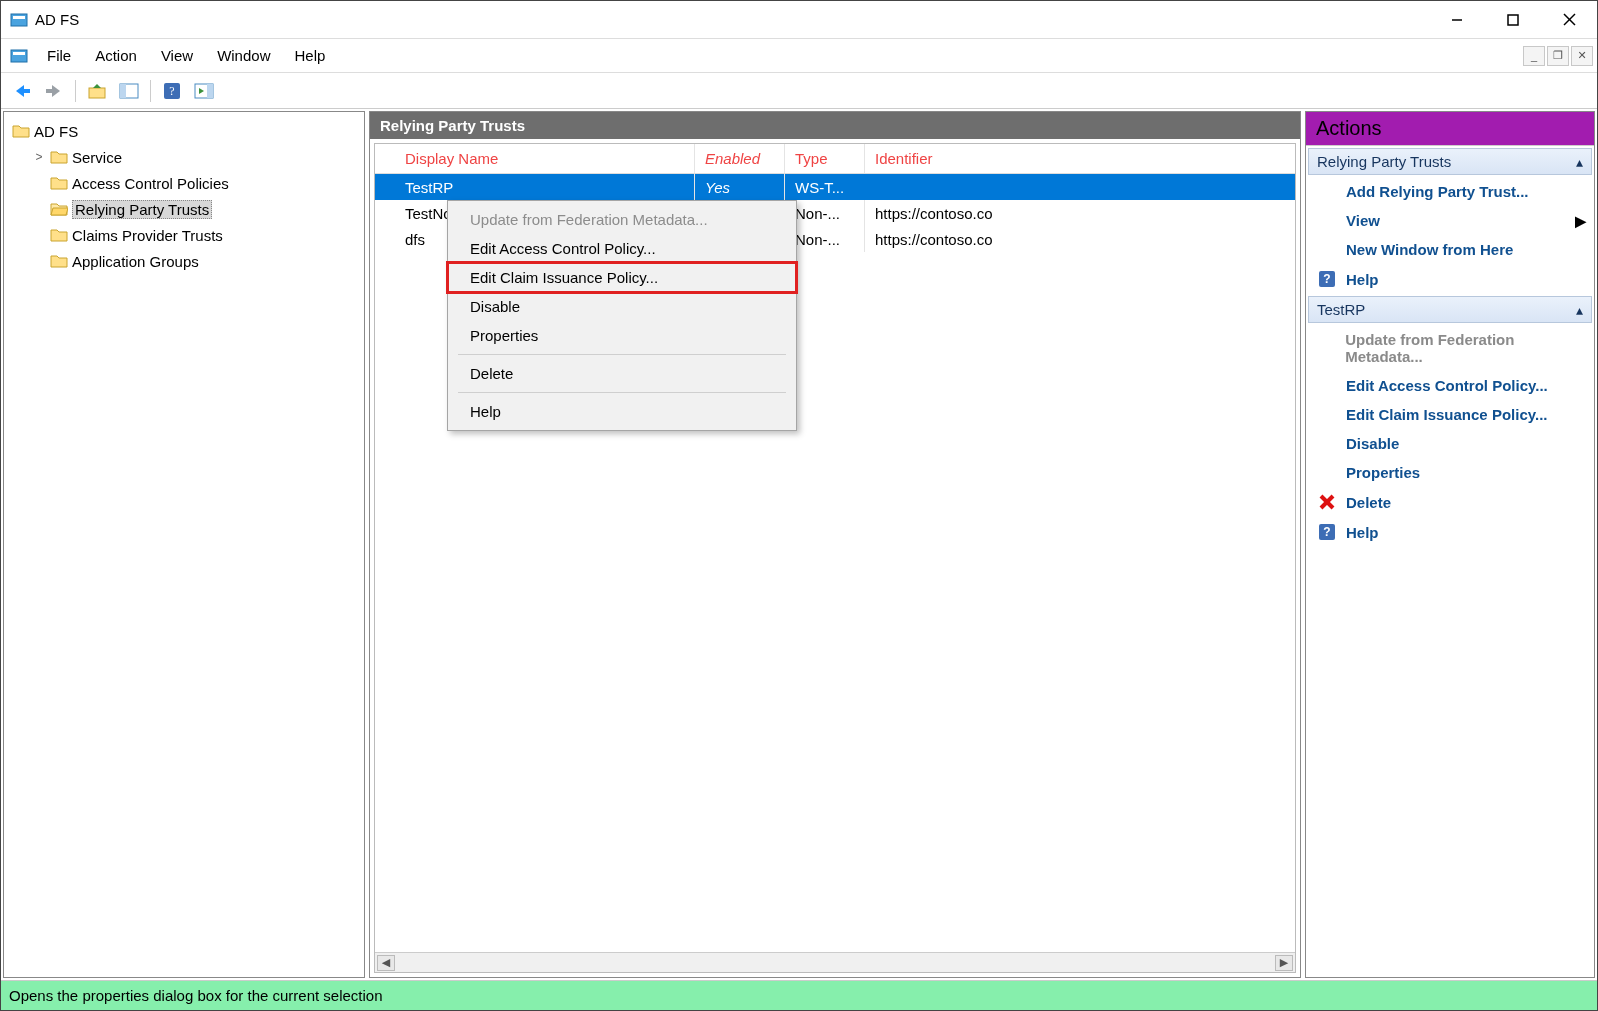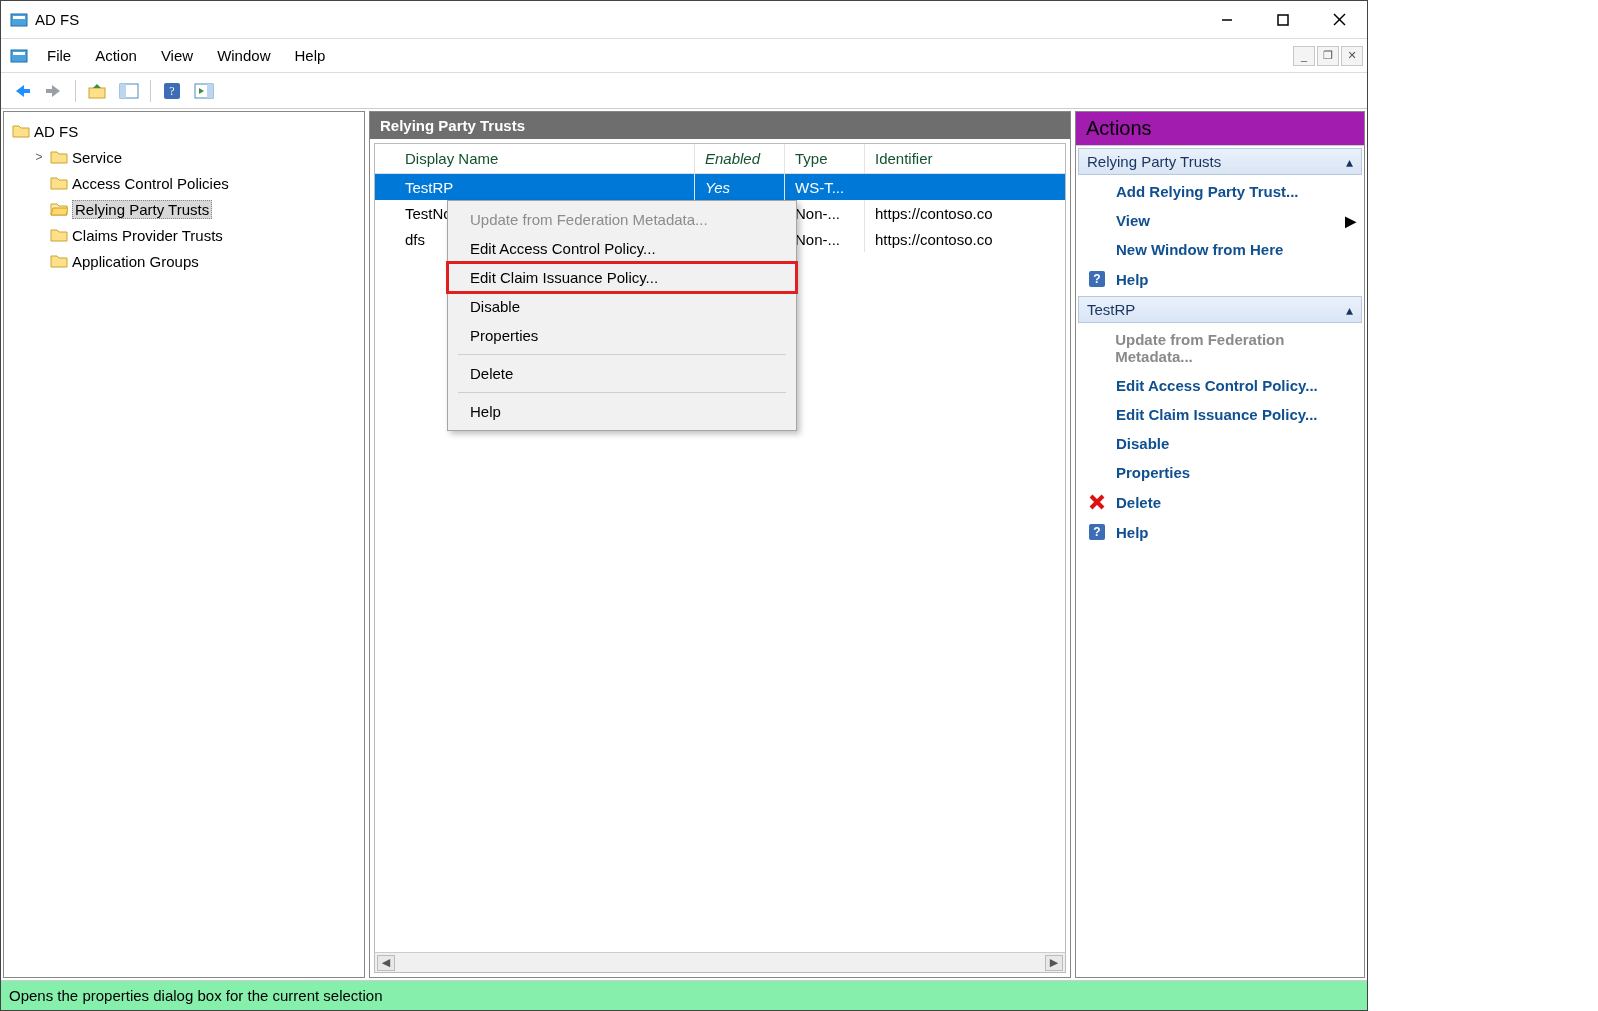--- a/index.html
+++ b/index.html
@@ -5,21 +5,21 @@
   * { box-sizing: border-box; }
   body {
     margin: 0;
     font-family: "Segoe UI", Tahoma, sans-serif;
     font-size: 15px;
     color: #000;
     background: #fff;
     overflow: hidden;
   }
   .window {
-    width: 1368px;
+    width: 1598px;
     height: 1011px;
     border: 1px solid #444;
     display: flex;
     flex-direction: column;
     position: relative;
     background: #fff;
   }
   
   .titlebar {
     height: 38px;
@@ -134,21 +134,21 @@
     overflow: hidden;
     border-top: 1px solid #ccc;
     margin: 4px;
     border: 1px solid #bbb;
   }
   .list-header {
     display:flex;
     background:#fff;
     border-bottom: 1px solid #ddd;
     font-size: 15px;
-    color:#14532d;
+    color:#ef4444;
     height: 30px;
     align-items:flex-start;
   }
   .col { padding: 0 10px; border-right: 1px solid #e4e4e4; height:100%; display:flex;align-items:center;}
   .col:last-child{border-right:none;}
   .c-name { flex: 0 0 320px; padding-left: 30px;}
   .c-enabled { flex: 0 0 90px; font-style: italic; }
   .c-type { flex: 0 0 80px; }
   .c-ident { flex: 1 1 auto; }
   .list-body { position:relative; height: calc(100% - 30px); overflow:hidden;}

